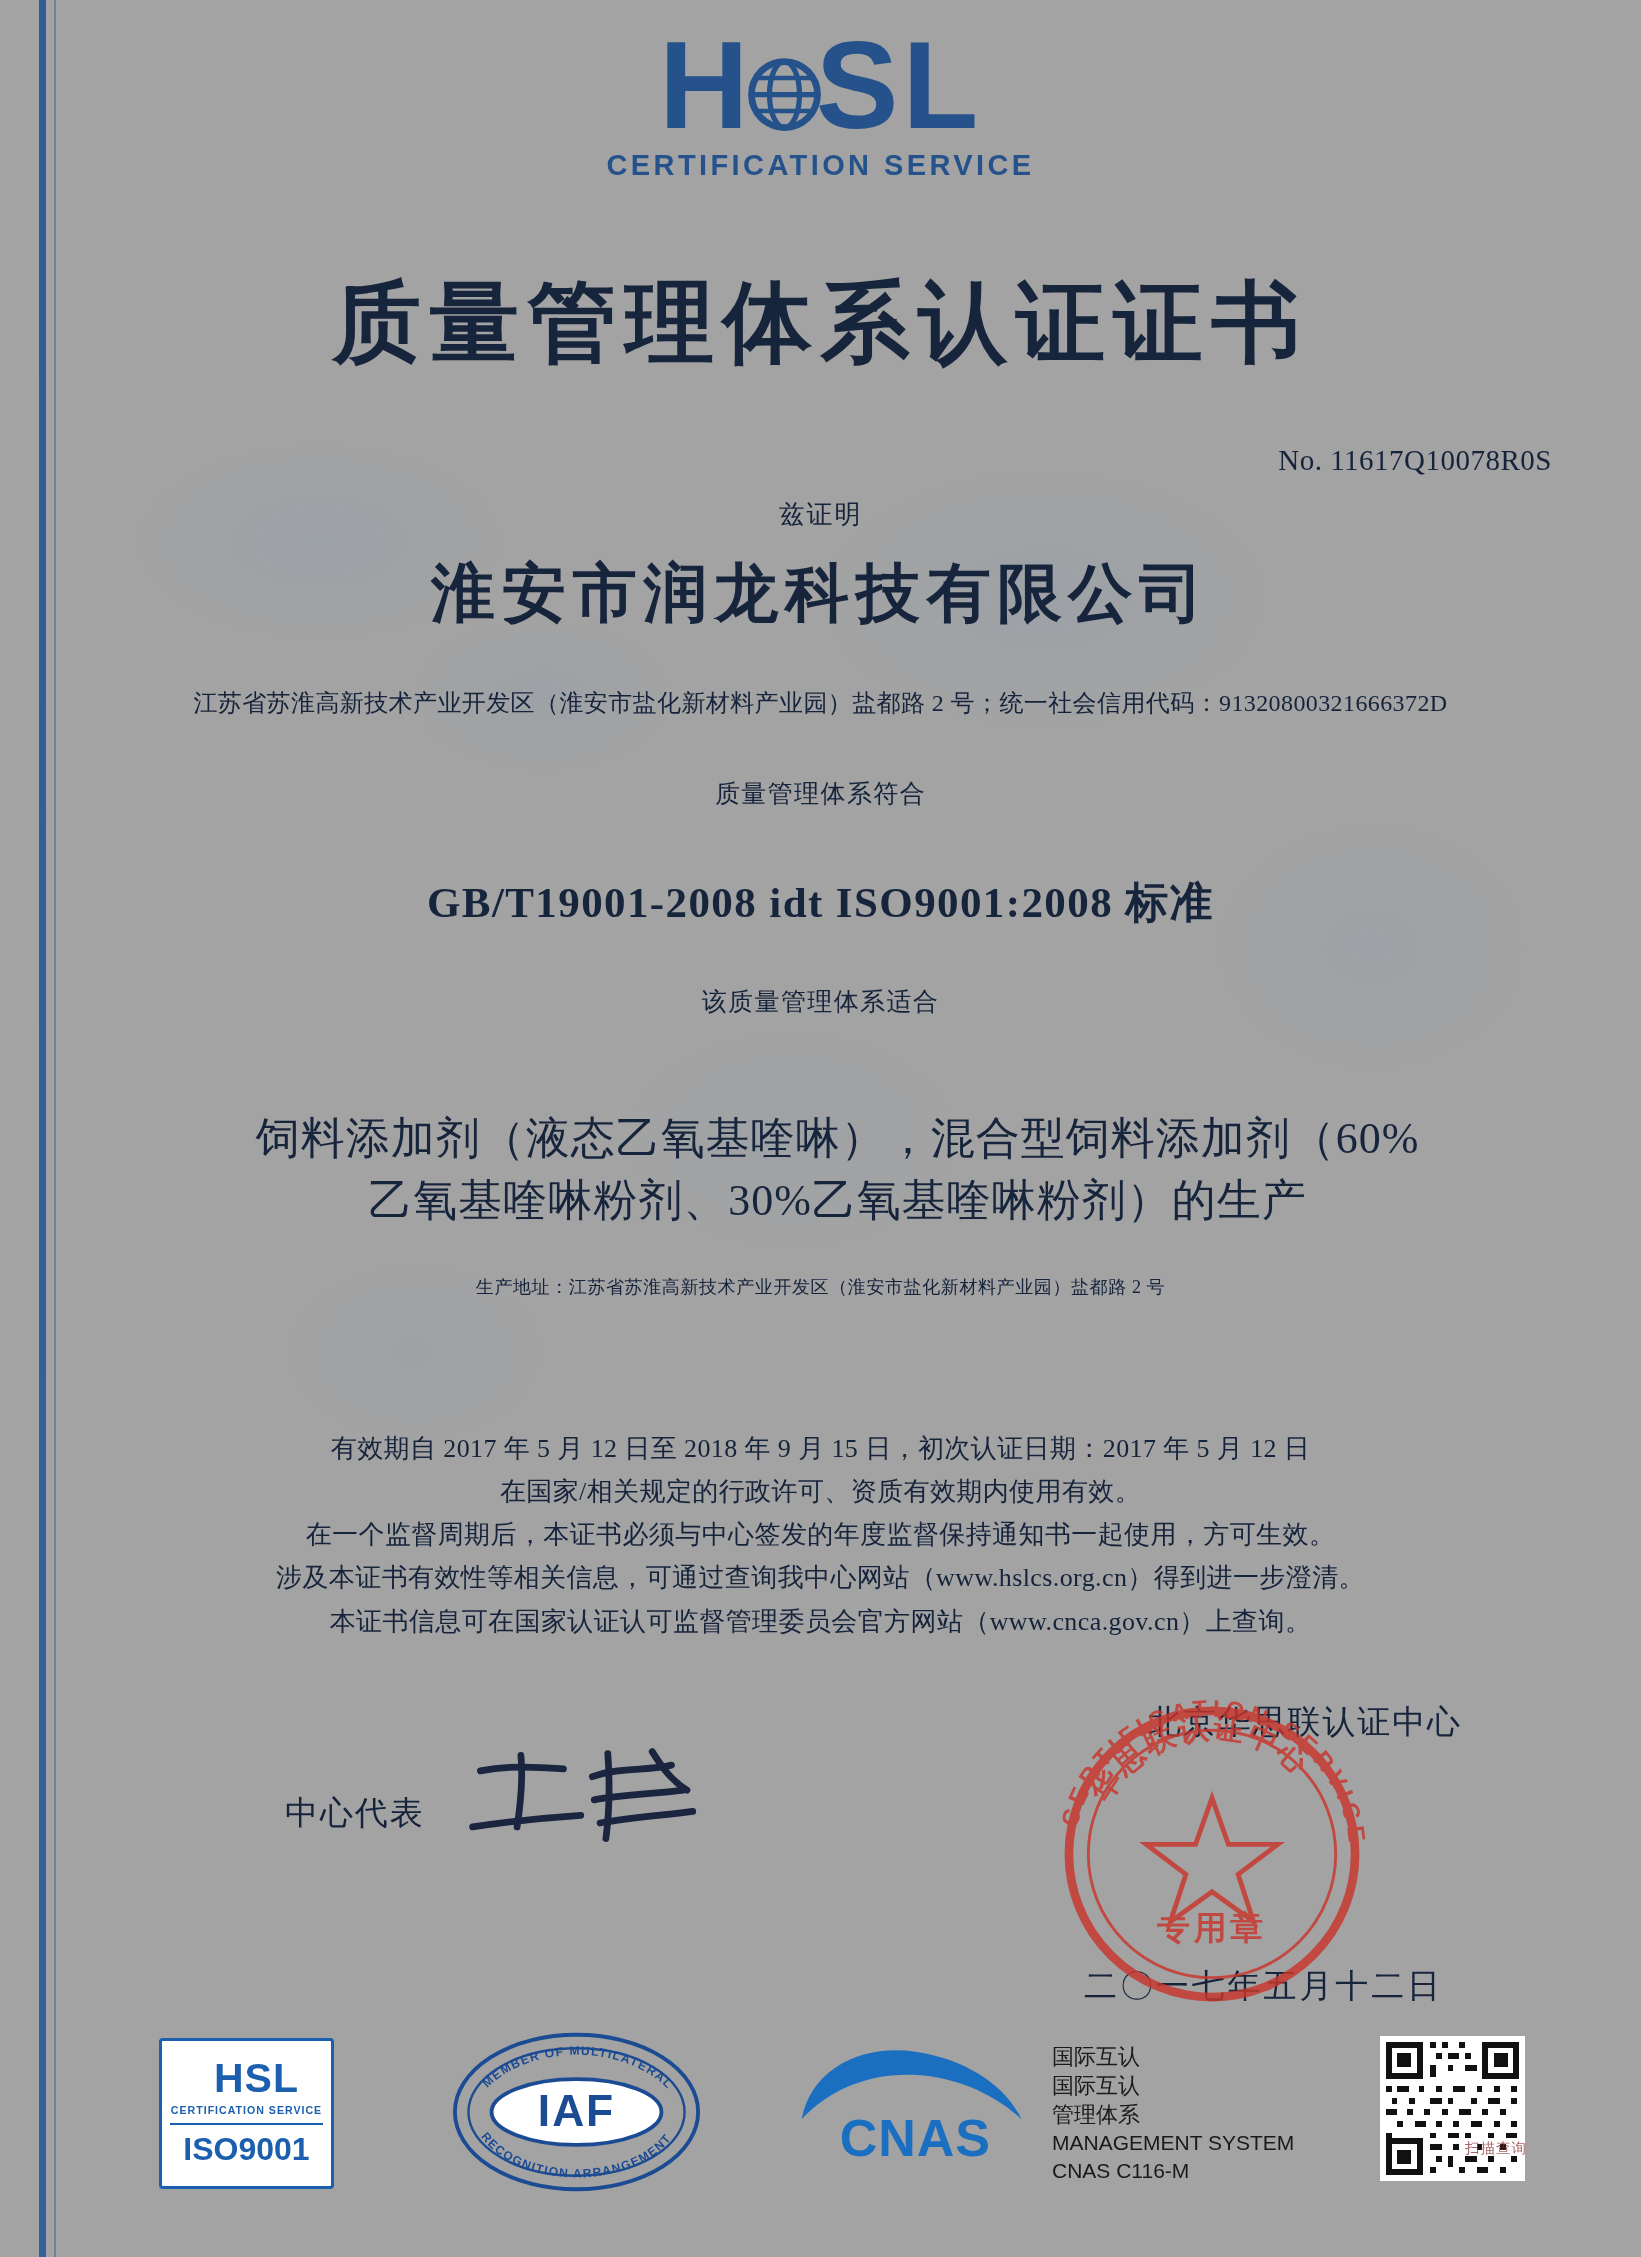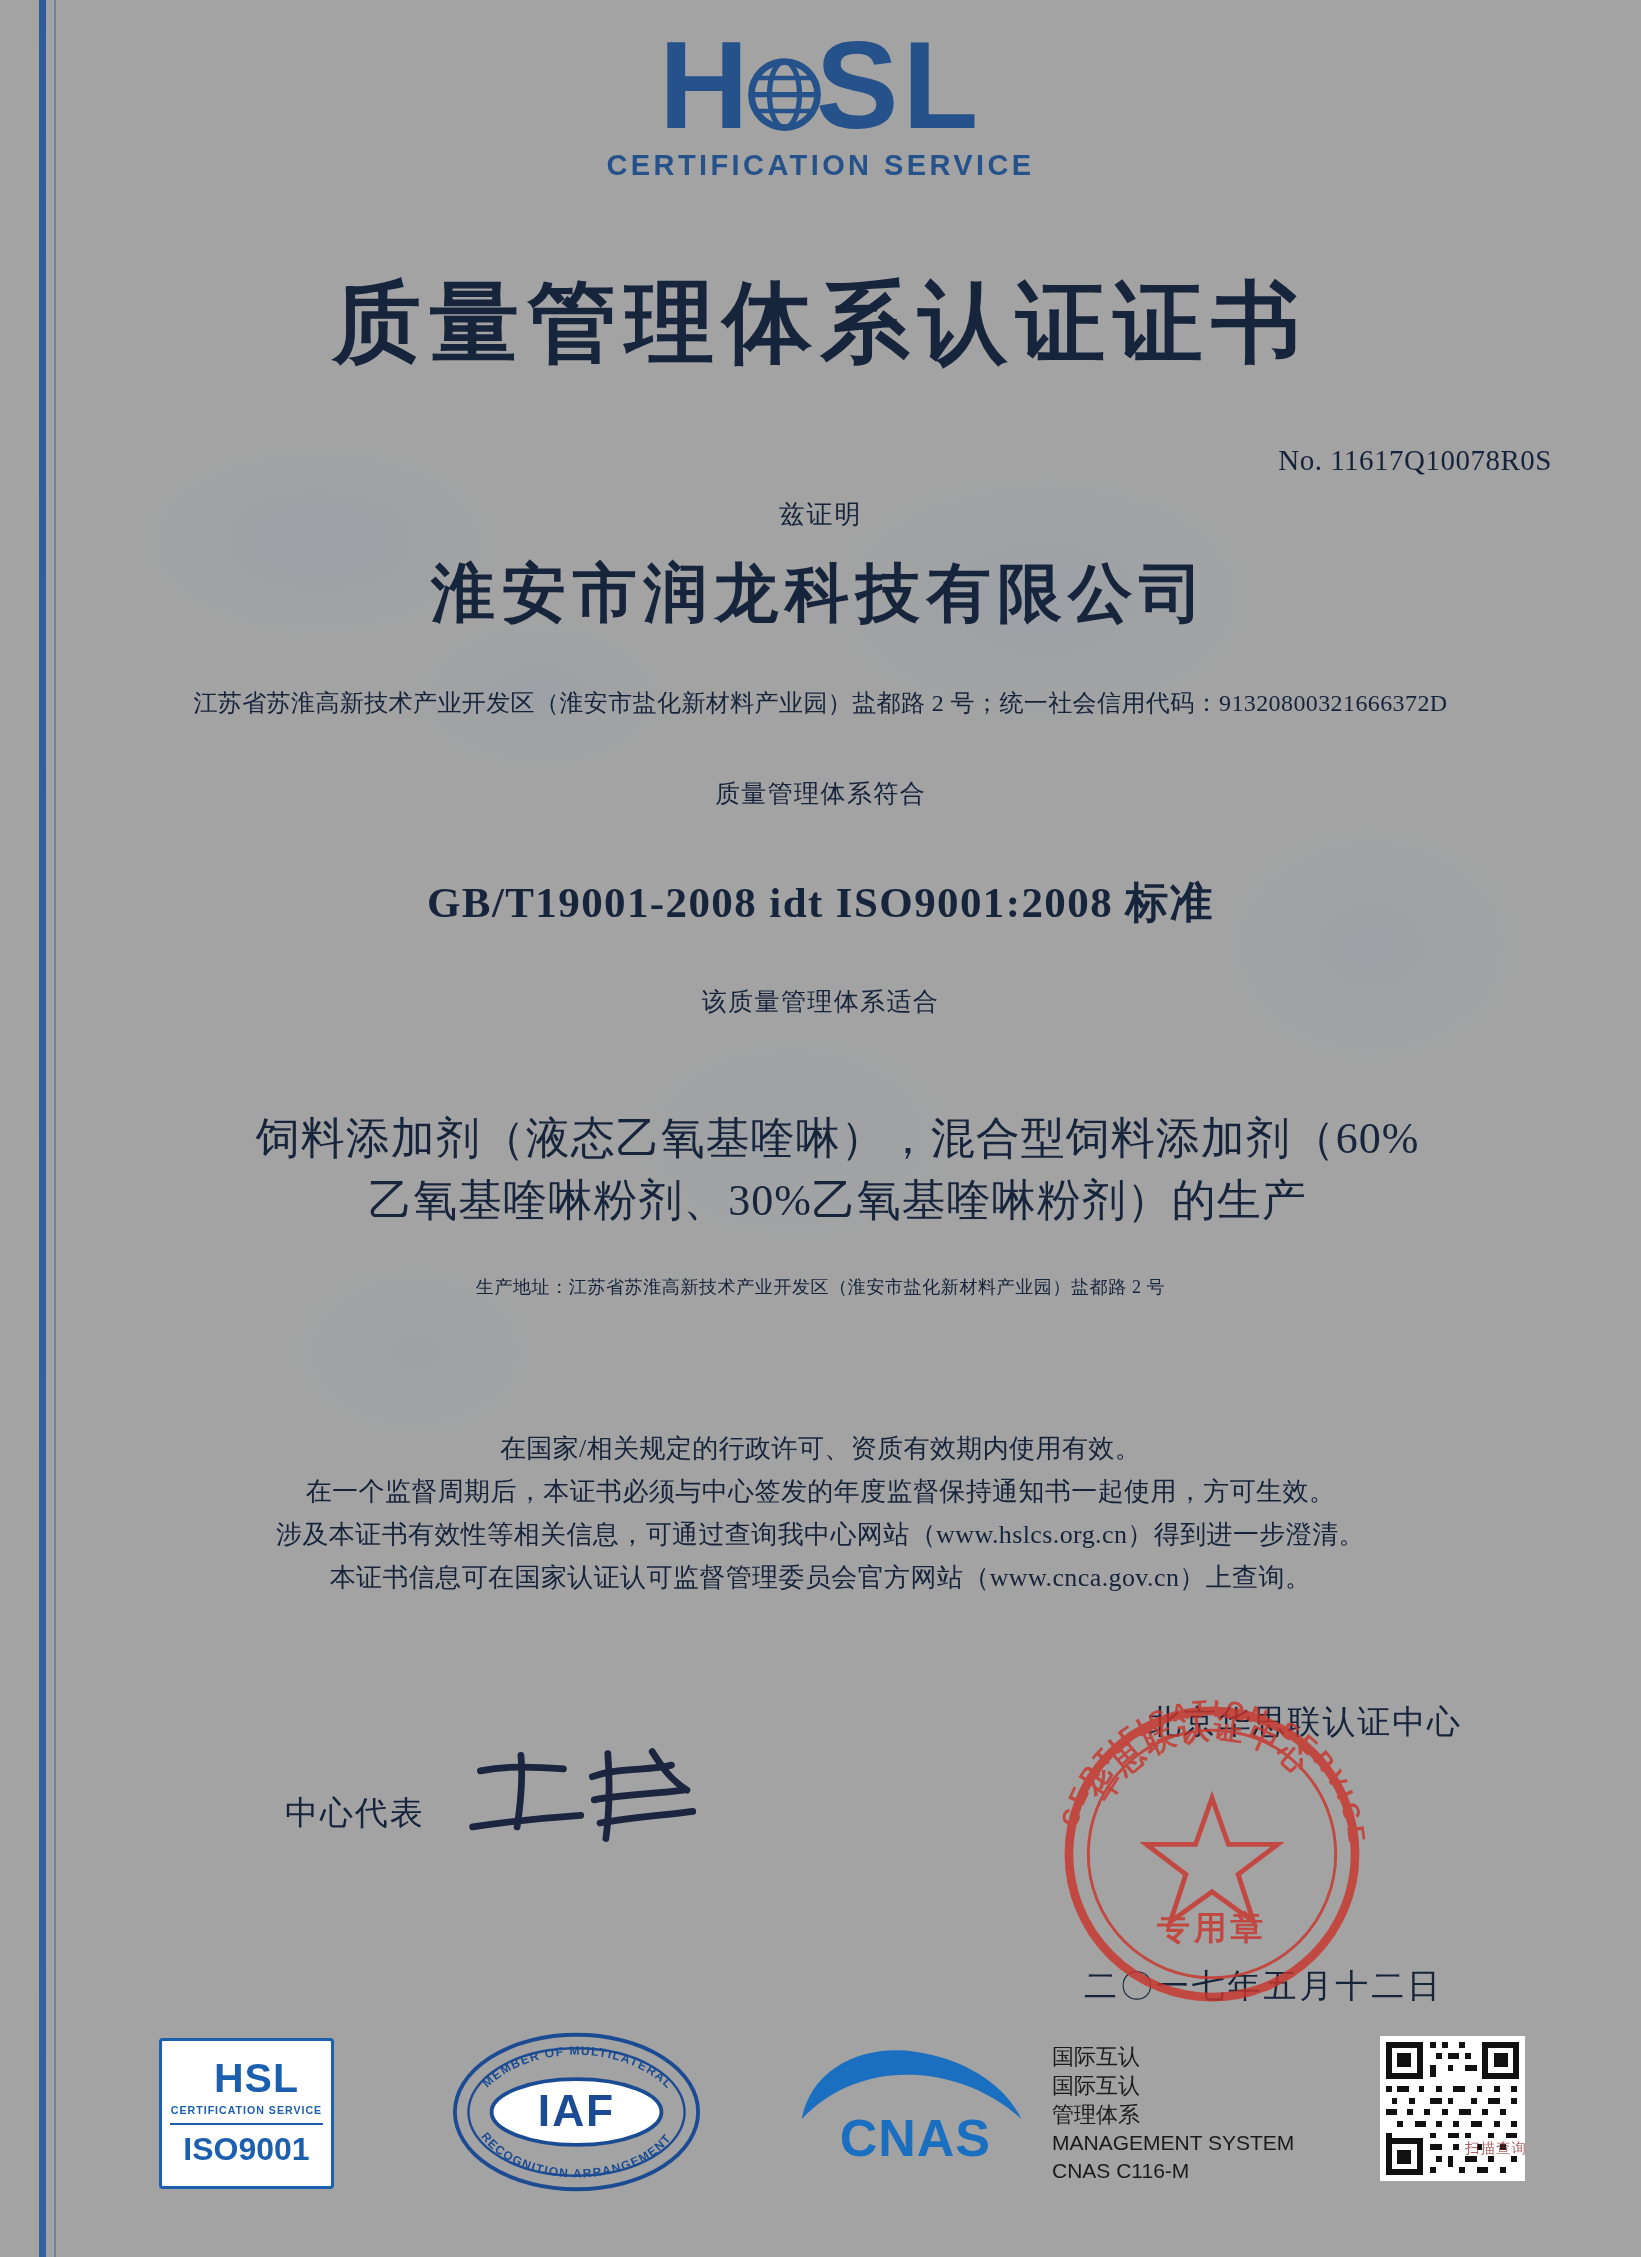--- a/index.html
+++ b/index.html
@@ -294,20 +294,21 @@
 
   <div class="line-center lbl-scope">该质量管理体系适合</div>
   <div class="scope">
     <div>饲料添加剂（液态乙氧基喹啉），混合型饲料添加剂（60%</div>
     <div>乙氧基喹啉粉剂、30%乙氧基喹啉粉剂）的生产</div>
   </div>
 
   <div class="line-center prod-addr">生产地址：江苏省苏淮高新技术产业开发区（淮安市盐化新材料产业园）盐都路 2 号</div>
 
   <div class="notes">
+    <div>有效期自 2017 年 5 月 12 日至 2018 年 9 月 15 日，初次认证日期：2017 年 5 月 12 日</div>
     <div>在国家/相关规定的行政许可、资质有效期内使用有效。</div>
     <div>在一个监督周期后，本证书必须与中心签发的年度监督保持通知书一起使用，方可生效。</div>
     <div>涉及本证书有效性等相关信息，可通过查询我中心网站（www.hslcs.org.cn）得到进一步澄清。</div>
     <div>本证书信息可在国家认证认可监督管理委员会官方网站（www.cnca.gov.cn）上查询。</div>
   </div>
 
   <div class="sign-label">中心代表</div>
   <div class="signature">
     <svg viewBox="0 0 260 120" width="251" height="116">
       <g fill="none" stroke="#1b2540" stroke-width="7" stroke-linecap="round" stroke-linejoin="round">

